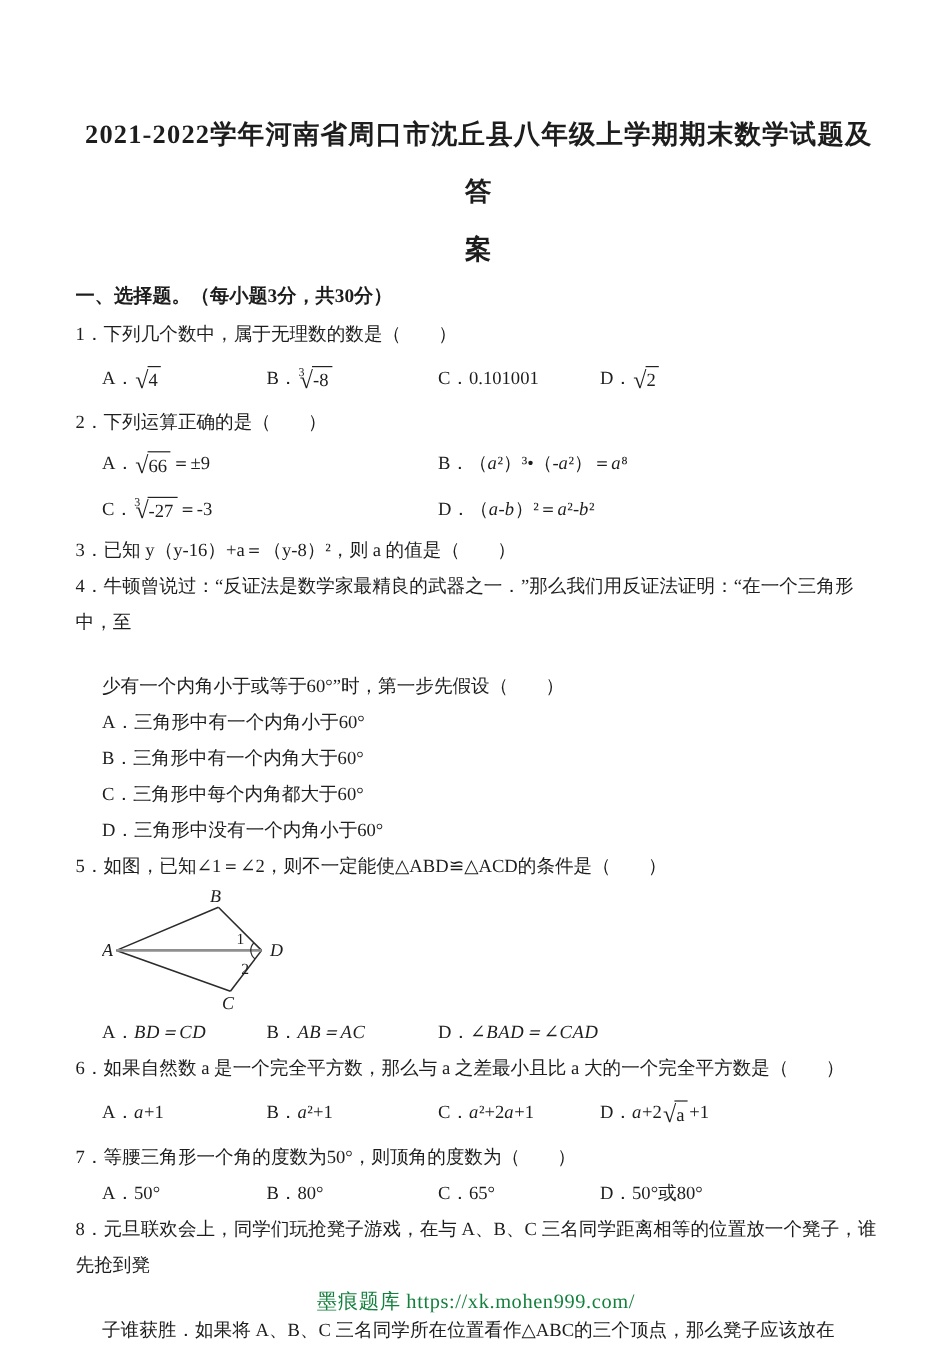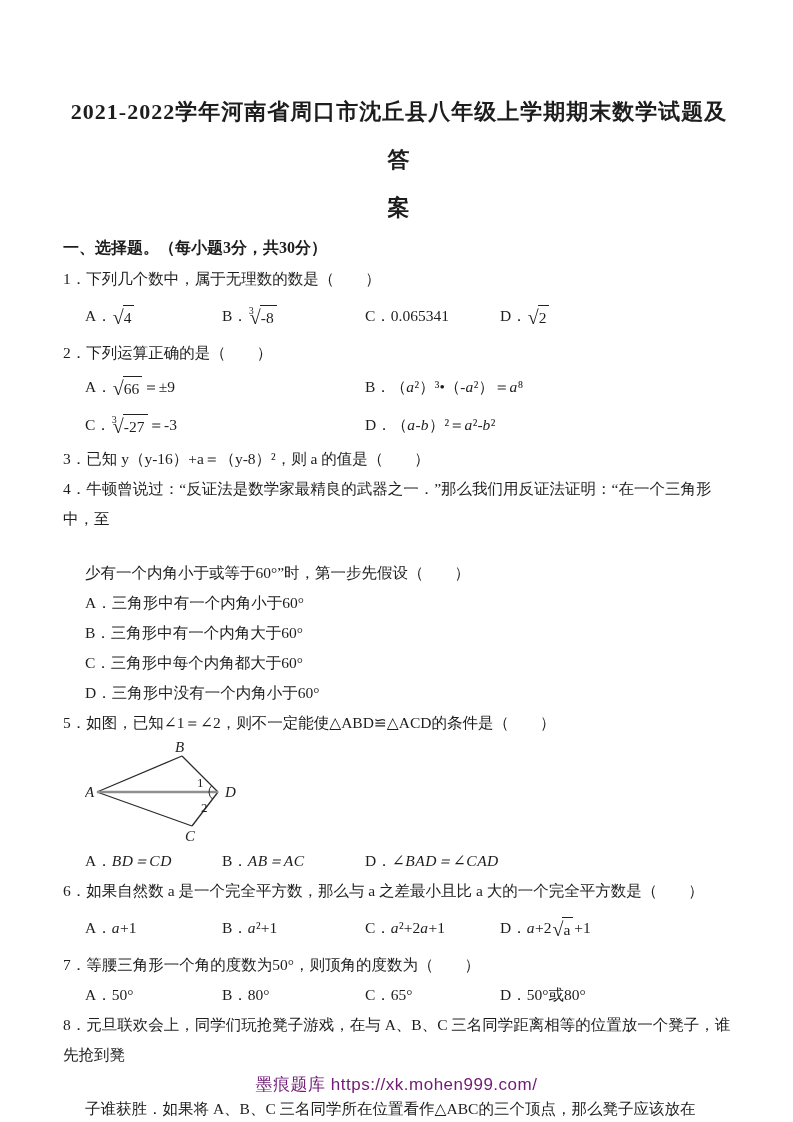--- a/index.html
+++ b/index.html
@@ -31,22 +31,22 @@
   .rad .sign{font-size:20px;line-height:1.1;align-self:center;transform:translateY(1px);}
   .rad .rand{border-top:1.5px solid #222;line-height:1.25;padding:2px 3px 0 1px;margin-left:-1px;align-self:center;}
   .figure-wrap{margin:2px 0 0 22px;height:106px;}
   svg .ln{stroke:#2b2b2b;stroke-width:1.3;fill:none;}
   svg .ln.thick{stroke:#8f8f8f;stroke-width:2.4;}
   svg .arc{stroke:#2b2b2b;stroke-width:1;fill:none;}
   svg .lbl{font-family:"Liberation Serif","DejaVu Serif",serif;font-style:italic;font-size:15px;fill:#1d1d1d;}
   svg .num{font-family:"Liberation Serif","DejaVu Serif",serif;font-size:13px;fill:#1d1d1d;}
   .footer{
     position:absolute;left:0;right:0;bottom:26px;text-align:center;
-    font-family:Liberation Sans, sans-serif;
-    font-size:17px;color:#701a75;letter-spacing:0.5px;
+    font-family:Liberation Serif, serif;
+    font-size:17px;color:#15803d;letter-spacing:0.5px;
   }
 </style>
 </head>
 <body>
 
 <div class="page">
 
   <div class="title">
     <div>2021-2022学年河南省周口市沈丘县八年级上学期期末数学试题及答</div>
     <div>案</div>
@@ -67,21 +67,21 @@
           </span>
           <span class="opt">
             <span>B．</span>
             <span class="rad">
               <span class="idx">3</span>
               <span class="sign">√</span>
               <span class="rand">-8</span>
             </span>
           </span>
           <span class="opt">
-            <span>C．0.065341</span>
+            <span>C．0.101001</span>
           </span>
           <span class="opt">
             <span>D．</span>
             <span class="rad">
               <span class="sign">√</span>
               <span class="rand">2</span>
             </span>
           </span>
         </div>
       </div>

